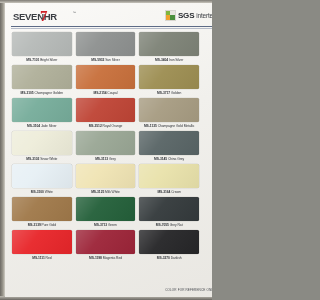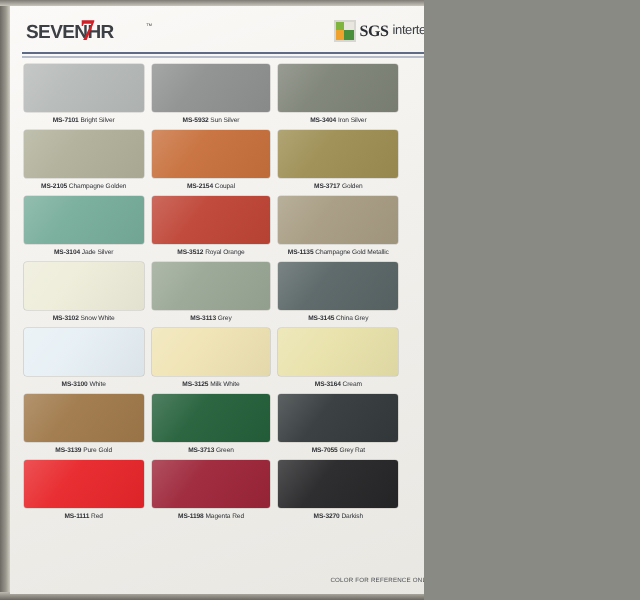--- a/index.html
+++ b/index.html
@@ -68,21 +68,21 @@
     height:12px; display:flex; align-items:center; gap:2px;
   }
   #sgs-mark {
     width:11px; height:11px;
     display:grid; grid-template-columns:1fr 1fr; grid-template-rows:1fr 1fr;
     border:0.5px solid #d8d6d0;
   }
   .sq1{background:#7fb53f;} .sq2{background:#e8e6df;}
   .sq3{background:#f0a22e;} .sq4{background:#4a8f3c;}
   #sgs-text {
-    font-size:8px; font-weight:bold; color:#2b2e33; letter-spacing:-0.2px;font-family:Liberation Serif, serif;
+    font-size:8px; font-weight:bold; color:#2b2e33; letter-spacing:-0.2px;
   }
   #sgs-sub {
     font-size:6.5px; color:#3b3e43; letter-spacing:-0.2px;
     font-weight:normal;
   }
 
   #header-rule {
     position:absolute; left:6px; right:6px; top:23px;
     height:1px; background:#5d6b86;
   }

